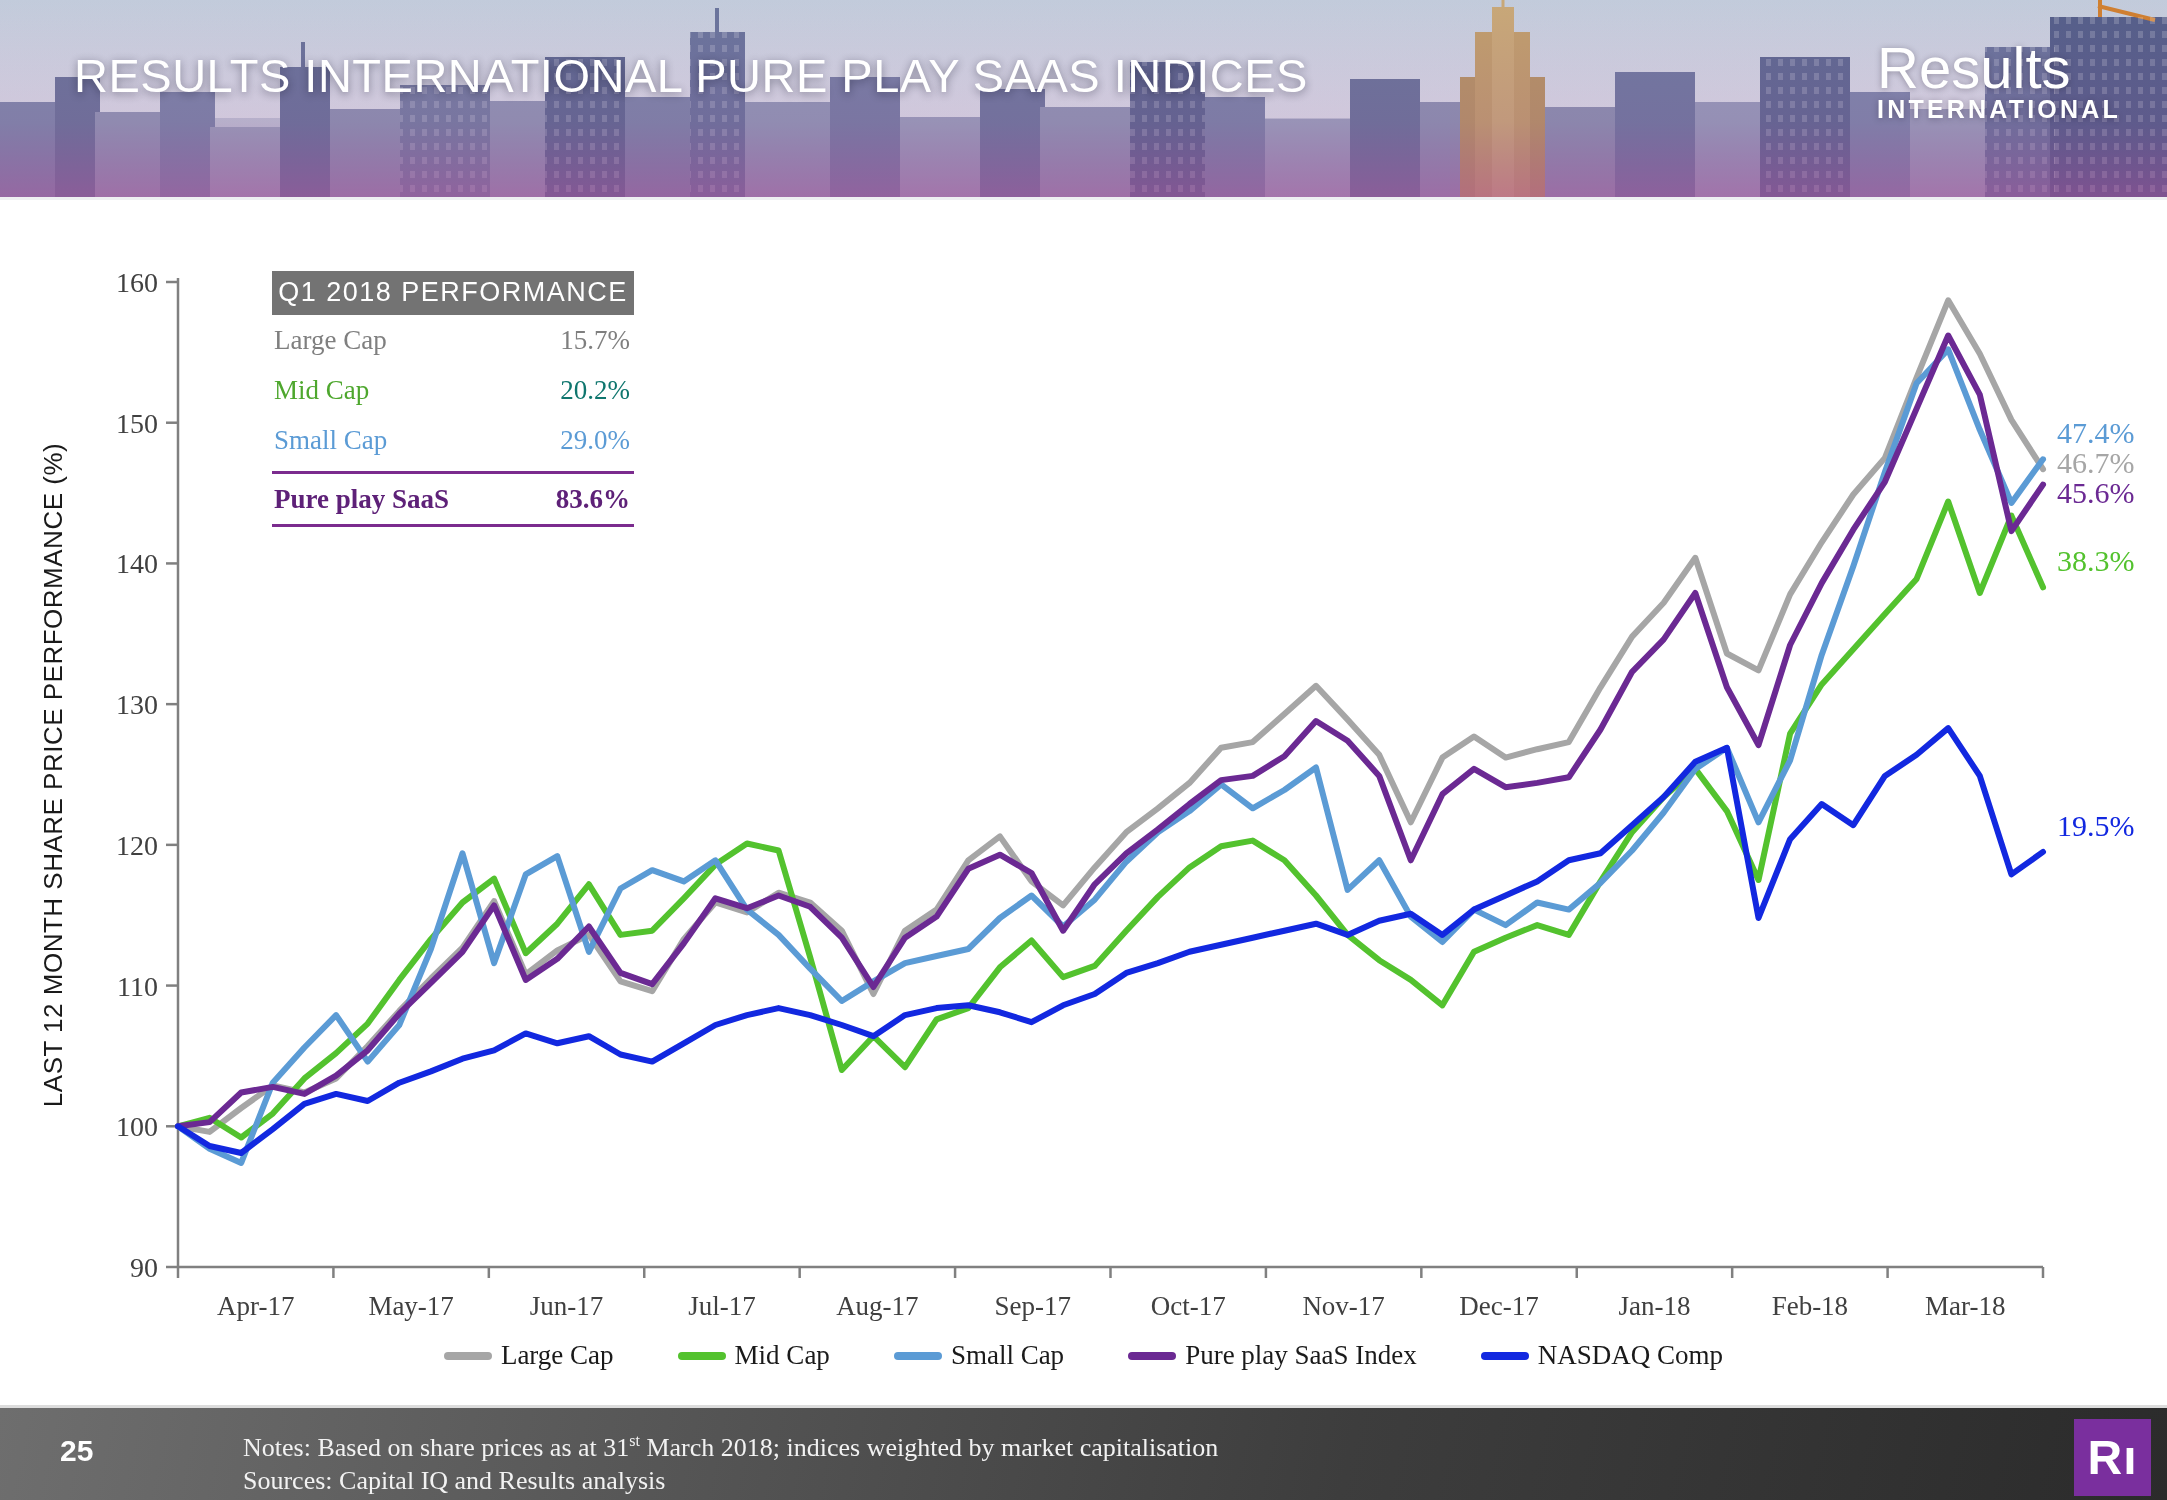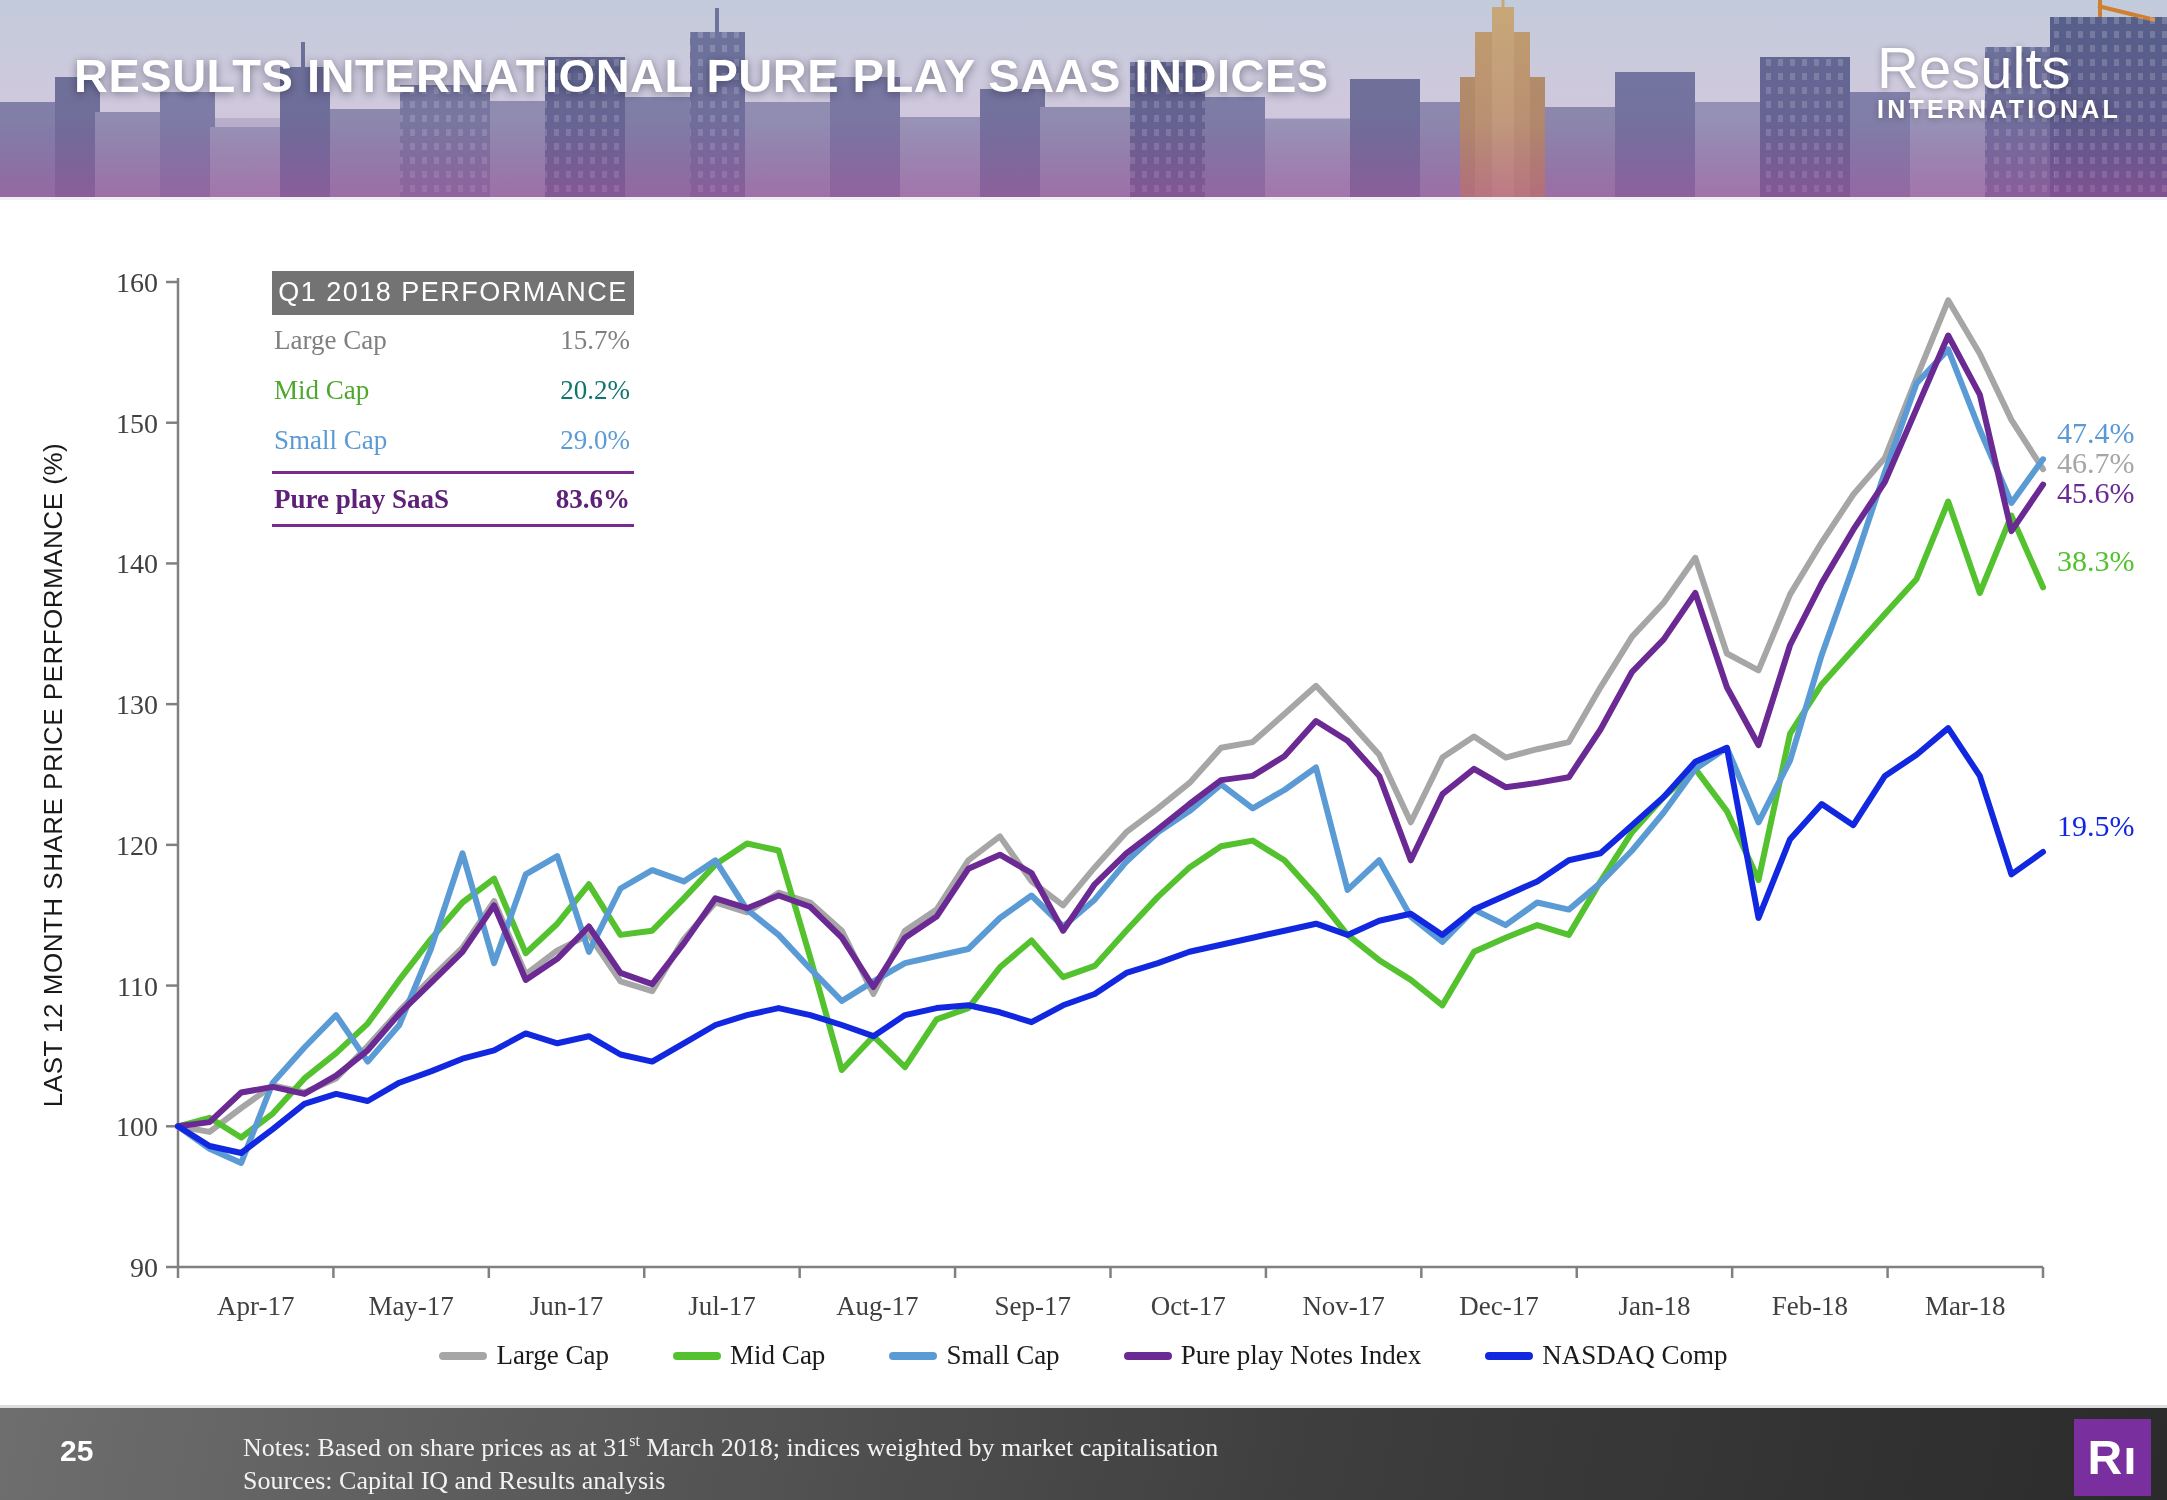--- a/index.html
+++ b/index.html
@@ -4,21 +4,21 @@
 <style>
   html,body{margin:0;padding:0;}
   body{
     width:2167px;height:1500px;position:relative;overflow:hidden;
     background:#ffffff;font-family:"Liberation Sans",sans-serif;
   }
   
   .banner{position:absolute;left:0;top:0;width:2167px;height:197px;overflow:hidden;border-bottom:4px solid #eef0f2;}
   .banner svg{position:absolute;left:0;top:0;}
   .banner-title{
-    position:absolute;left:74px;top:48px;color:#ffffff;font-size:47px;font-weight:700;
+    position:absolute;left:74px;top:48px;color:#ffffff;font-size:47px;font-weight:400;
     letter-spacing:.5px;text-shadow:0 2px 8px rgba(20,20,40,.45);white-space:nowrap;
   }
   .logo{position:absolute;right:46px;top:40px;text-align:left;color:#fff;text-shadow:0 1px 6px rgba(30,20,40,.35);}
   .logo .l1{font-size:58px;font-weight:400;line-height:56px;letter-spacing:0;}
   .logo .l2{font-size:25px;font-weight:700;letter-spacing:3.2px;line-height:26px;}
   
   .chart-area{position:absolute;left:0;top:200px;width:2167px;height:1205px;background:#fff;}
   .chart-area svg{position:absolute;left:0;top:0;}
   
   .perf-table{position:absolute;left:272px;top:60px;width:362px;background:#fff;}
@@ -219,21 +219,21 @@
       <div class="legend-item">
         <span class="legend-swatch" style="background: rgb(83, 194, 46);"></span>
         <span>Mid Cap</span>
       </div>
       <div class="legend-item">
         <span class="legend-swatch" style="background: rgb(91, 155, 213);"></span>
         <span>Small Cap</span>
       </div>
       <div class="legend-item">
         <span class="legend-swatch" style="background: rgb(107, 41, 147);"></span>
-        <span>Pure play Notes Index</span>
+        <span>Pure play SaaS Index</span>
       </div>
       <div class="legend-item">
         <span class="legend-swatch" style="background: rgb(18, 40, 224);"></span>
         <span>NASDAQ Comp</span>
       </div>
     </div>
 </div>
 
 <div class="footer">
   <div class="page-num">25</div>

